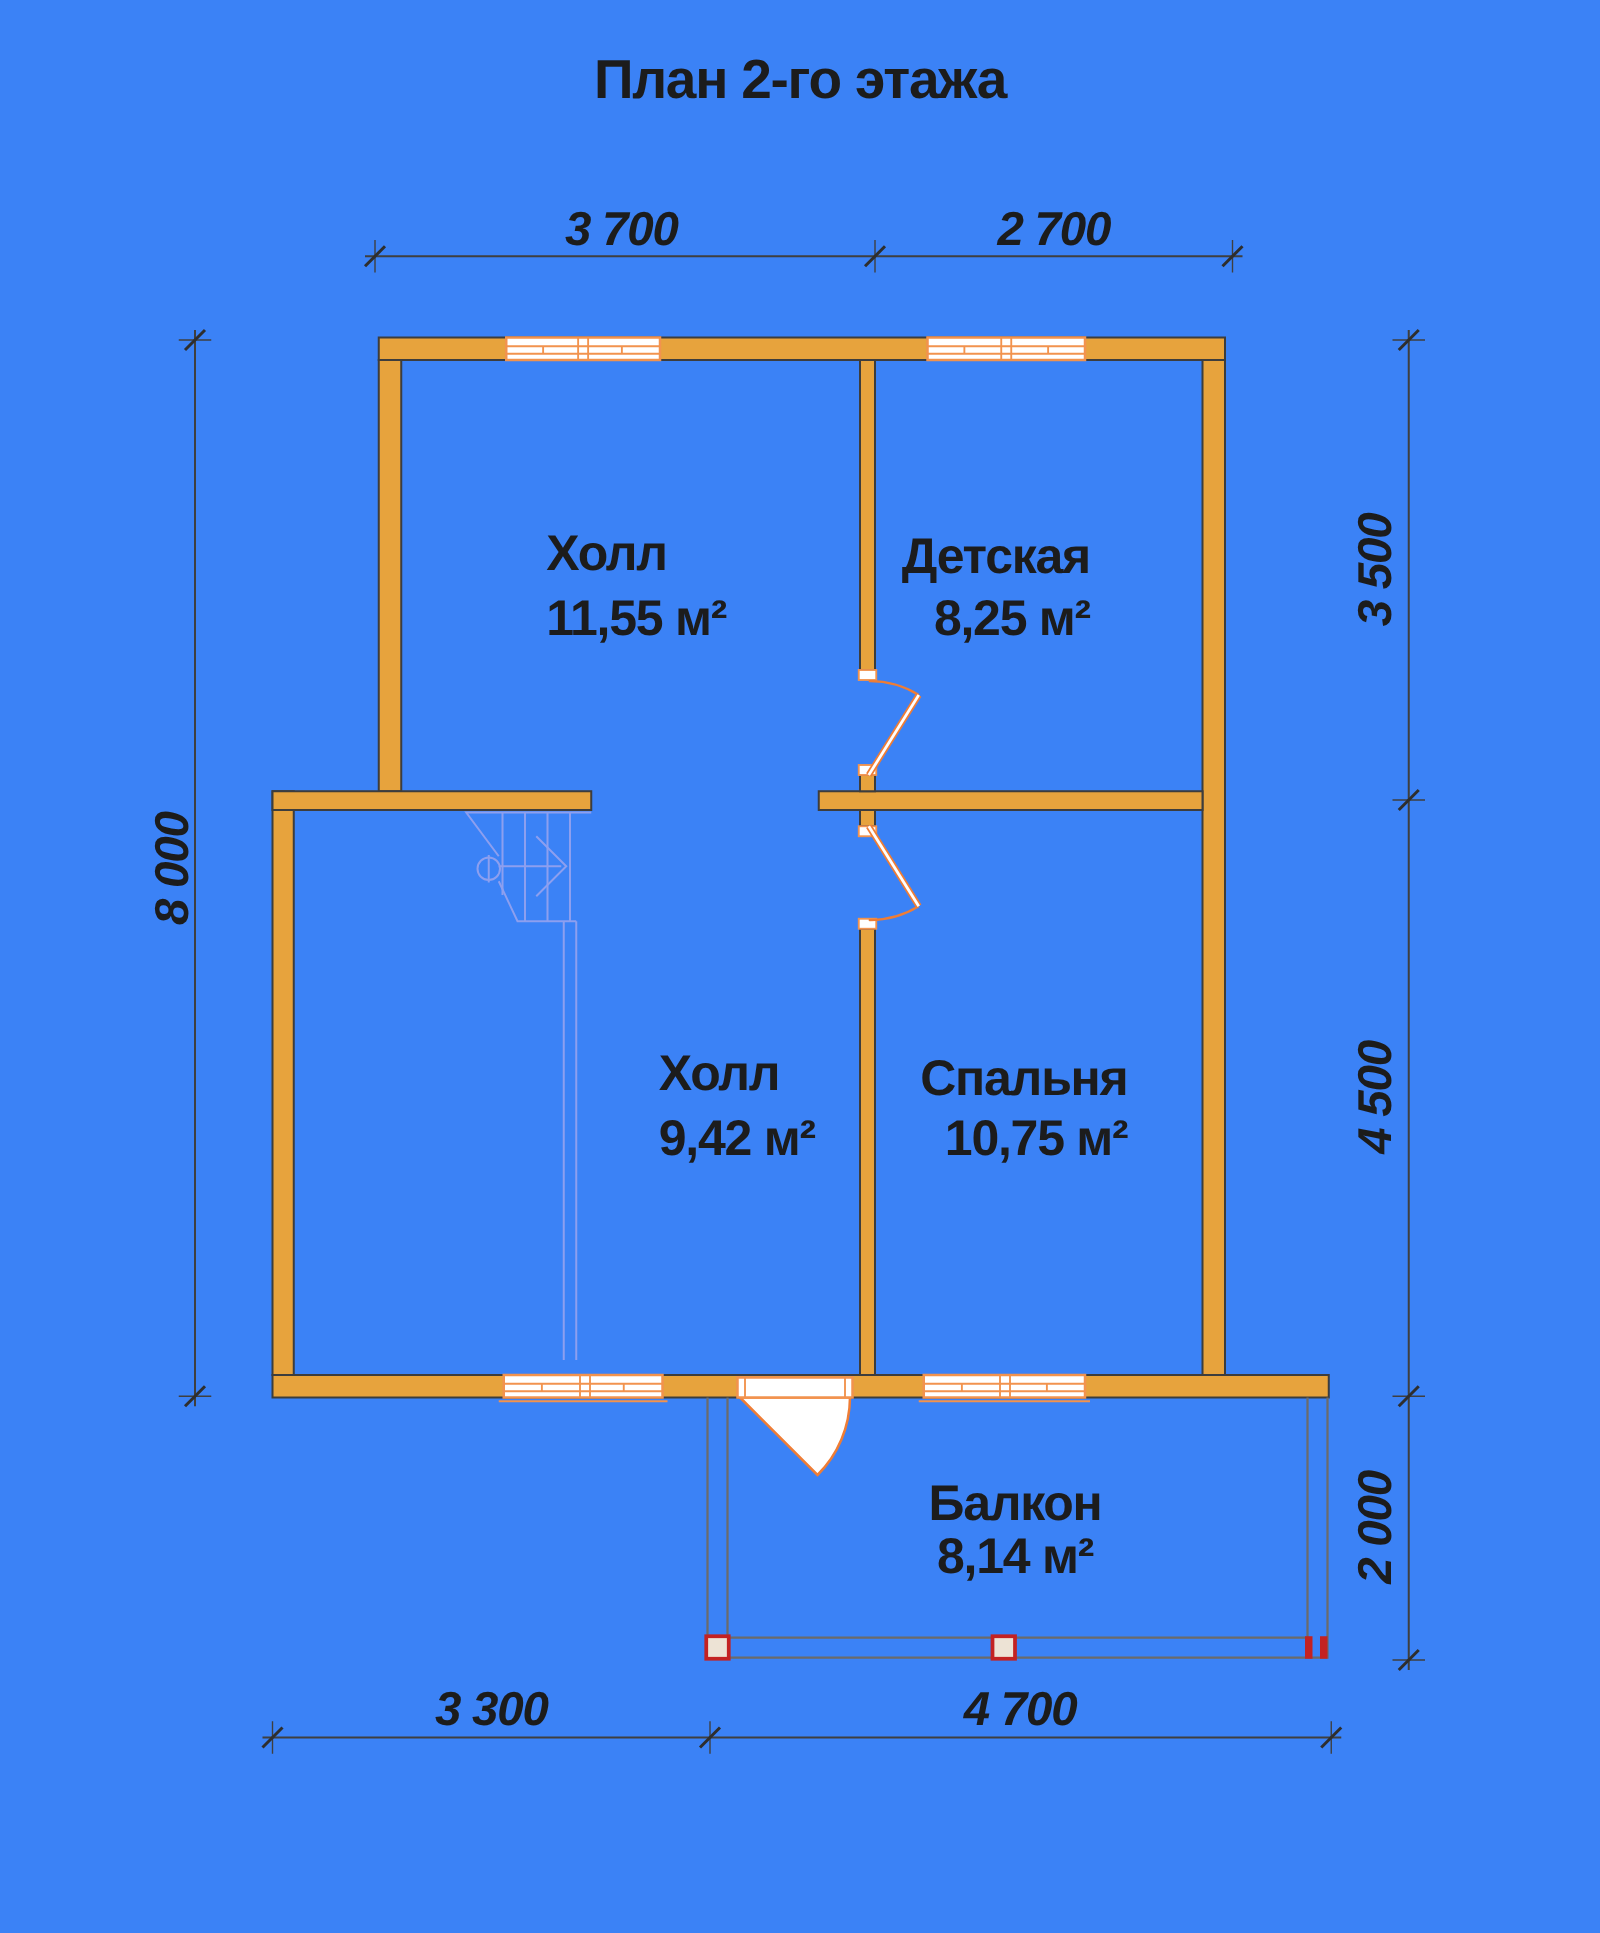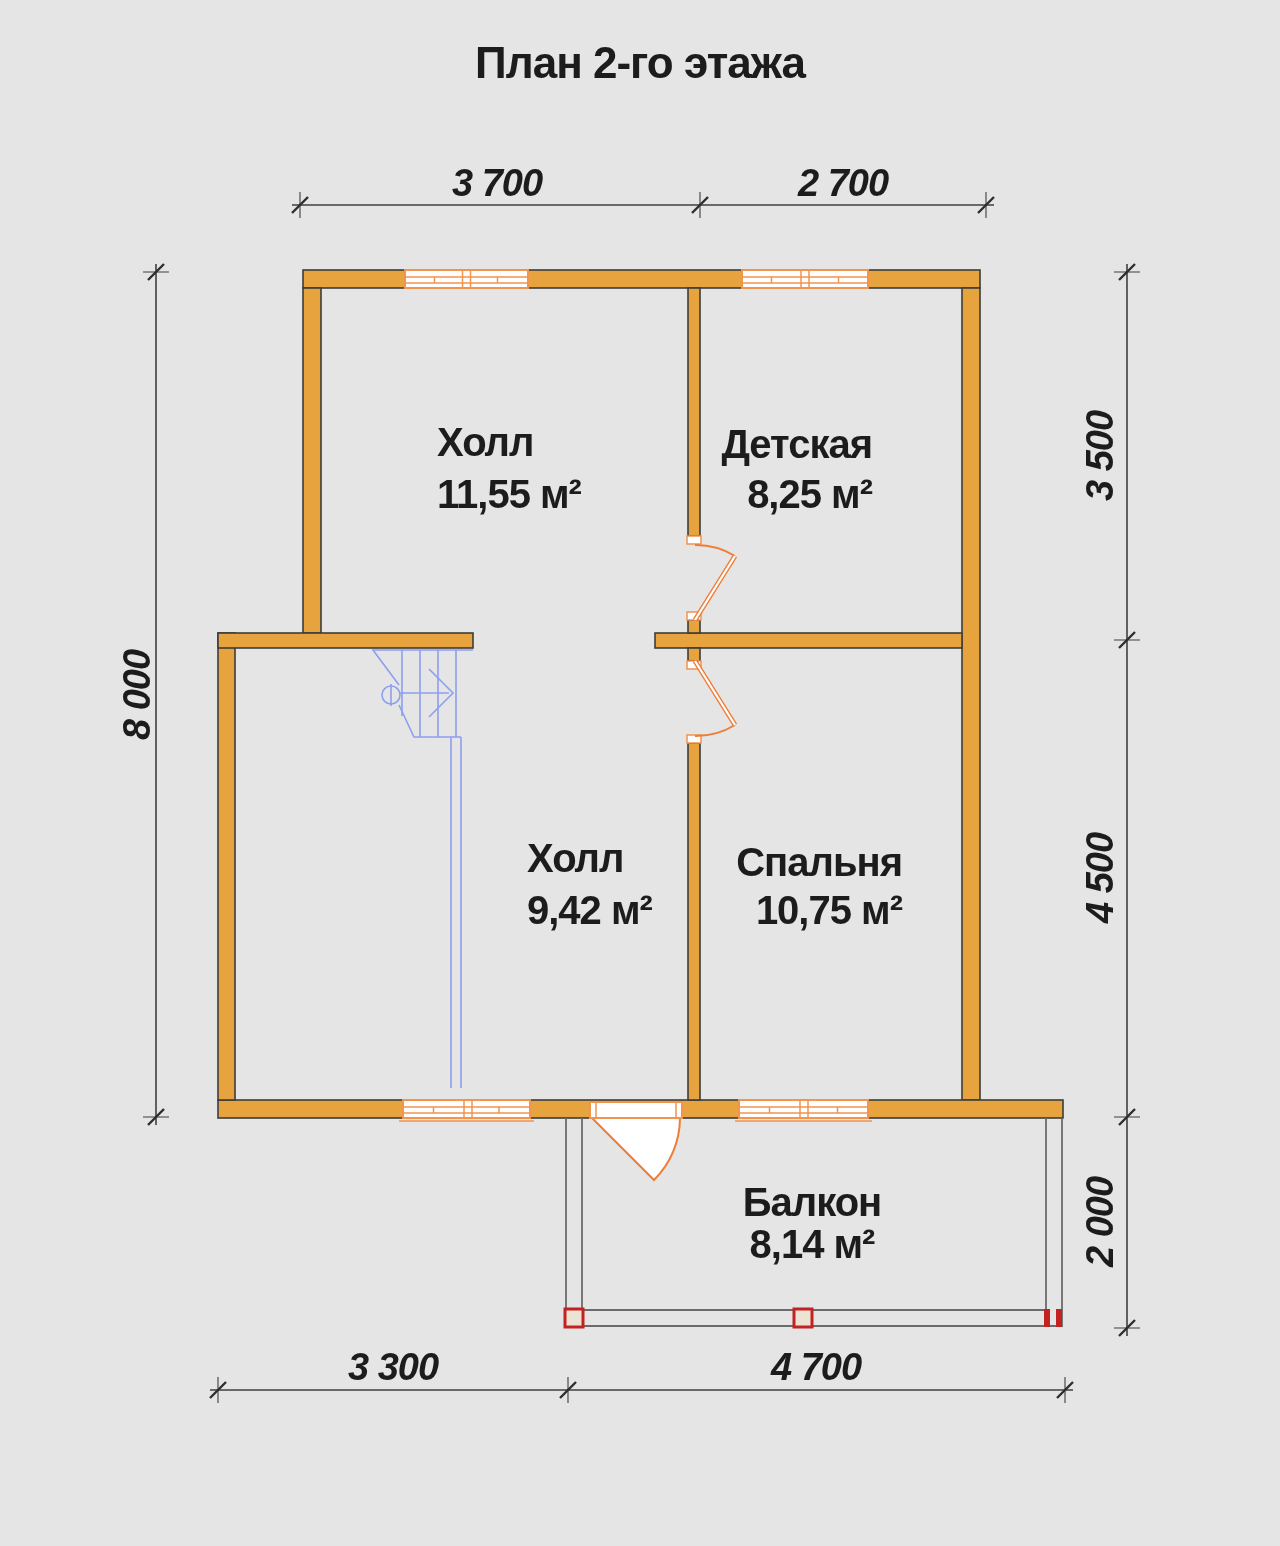--- a/index.html
+++ b/index.html
@@ -1,16 +1,16 @@
 <!DOCTYPE html>
 <html><head>
 <meta charset="utf-8">
 <style>
   html,body{margin:0;padding:0;background:#ffffff;}
-  .page{position:relative;width:1280px;height:1546px;background:#e5e5e5;overflow:hidden;
+  .page{position:relative;width:1280px;height:1546px;background:#3b82f6;overflow:hidden;
         font-family:"Liberation Sans",sans-serif;}
   svg{position:absolute;left:0;top:0;}
   .wall{fill:#E7A33D;stroke:#3D3D3D;stroke-width:1.6;}
   .jamb{fill:#ffffff;stroke:#F2934E;stroke-width:1.5;}
   .winrect{fill:#ffffff;stroke:#F2934E;stroke-width:2;}
   .winline{stroke:#F2934E;stroke-width:1.5;fill:none;}
   .doorline{stroke:#EF7D35;stroke-width:5;fill:none;}
   .doorcore{stroke:#ffffff;stroke-width:2.2;fill:none;}
   .doorarc{stroke:#EF7D35;stroke-width:1.8;fill:none;}
   .doorwedge{fill:#ffffff;stroke:#EF7D35;stroke-width:2;}

